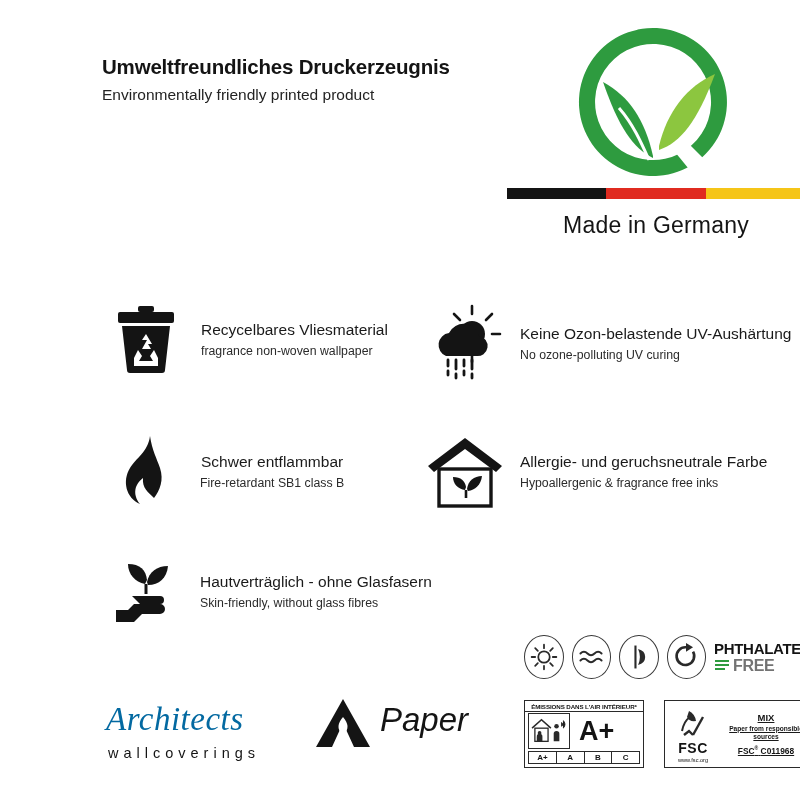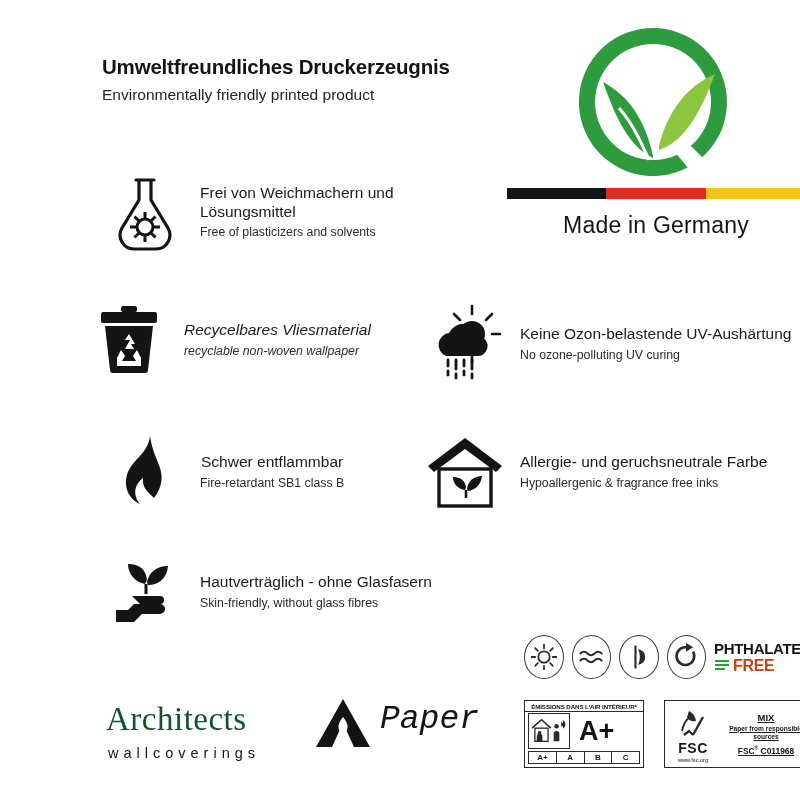--- a/index.html
+++ b/index.html
@@ -103,63 +103,64 @@
     line-height: 1.25;
     color: #1a1a1a;
   }
   .feature .ftext .en {
     font-size: 12.3px;
     margin-top: 4px;
     color: #2b2b2b;
   }
 
   #feat-plasticizers { left: 58px; top: 168px; width: 330px; }
-  #feat-recyclable   { left: 42px; top: 296px; width: 330px; font-style: italic; }
+  #feat-recyclable   { left: 59px; top: 296px; width: 330px; }
   #feat-flame        { left: 58px; top: 428px; width: 330px; text-align: center; }
   #feat-skin         { left: 58px; top: 548px; width: 345px; }
   #feat-ozone        { left: 378px; top: 300px; width: 390px; }
   #feat-allergy      { left: 378px; top: 428px; width: 400px; }
 
   
   .brand {
     position: absolute;
     left: 58px;
     top: 695px;
     width: 390px;
     height: 80px;
   }
   .brand .architects {
     position: absolute;
     left: 4px;
     top: 6px;
     font-family: "Liberation Serif", serif;
+    font-style: italic;
     font-size: 33px;
     letter-spacing: 0.5px;
-    color: #14532d;
+    color: #0369a1;
   }
   .brand .wallcoverings {
     position: absolute;
     left: 6px;
     top: 50px;
     font-size: 14.5px;
     letter-spacing: 5px;
     color: #141414;
   }
   .brand .amark {
     position: absolute;
     left: 212px;
     top: 2px;
     width: 58px;
     height: 52px;
   }
   .brand .paper {
     position: absolute;
     left: 278px;
     top: 6px;
-    font-family: Liberation Mono, monospace;
+    font-family: Liberation Sans, sans-serif;
     font-style: italic;
     font-size: 33px;
     color: #141414;
   }
 
   
   .certstrip {
     position: absolute;
     left: 480px;
     top: 634px;
@@ -196,21 +197,21 @@
   .phthalate .p1 sup { font-size: 8px; }
   .phthalate .p2row {
     display: flex;
     align-items: center;
     gap: 3px;
     margin-top: 2px;
   }
   .phthalate .p2 {
     font-size: 16px;
     font-weight: bold;
-    color: #c2410c;
+    color: #737373;
     letter-spacing: -0.3px;
   }
 
   
   .emissions {
     position: absolute;
     left: 480px;
     top: 700px;
     width: 120px;
     height: 68px;
@@ -350,53 +351,37 @@
       </svg>
     </div>
     <div class="flag">
       <span class="black"></span>
       <span class="red"></span>
       <span class="gold"></span>
     </div>
     <div class="caption">Made in Germany</div>
   </div>
 
-  <div class="feature" id="feat-plasticizers">
-    <div class="ficon">
-      <svg viewBox="0 0 86 86" width="86" height="86" aria-hidden="true">
-        <path d="M34 12 h18 M37 12 v20 L20 60 a14 14 0 0 0 12 21 h22 a14 14 0 0 0 12 -21 L49 32 V12" fill="none" stroke="#141414" stroke-width="3.2" stroke-linejoin="round" stroke-linecap="round"></path>
-        <g fill="none" stroke="#141414" stroke-width="3">
-          <circle cx="43" cy="59" r="8"></circle>
-          <path d="M43 44 v7 M43 67 v7 M28 59 h7 M51 59 h7
-                   M32.5 48.5 l5 5 M48.5 64.5 l5 5 M53.5 48.5 l-5 5 M37.5 64.5 l-5 5"></path>
-        </g>
-      </svg>
-    </div>
-    <div class="ftext">
-      <div class="de">Frei von Weichmachern und Lösungsmittel</div>
-      <div class="en">Free of plasticizers and solvents</div>
-    </div>
-  </div>
 
   <div class="feature" id="feat-recyclable">
     <div class="ficon">
       <svg viewBox="0 0 86 86" width="86" height="86" aria-hidden="true">
         <rect x="15" y="16" width="56" height="11" rx="2" fill="#141414"></rect>
         <rect x="35" y="10" width="16" height="6" rx="2" fill="#141414"></rect>
         <path d="M19 30 h48 l-5 44 a3 3 0 0 1 -3 3 H27 a3 3 0 0 1 -3 -3 Z" fill="#141414"></path>
         <g fill="#ffffff">
           <path d="M43 38 l6 10 h-4 l3 5 -9 0 5 -9 -5 0 Z"></path>
           <path d="M31 62 l4 -8 4 6 -3 5 8 0 0 5 -13 0 Z"></path>
           <path d="M55 62 l-4 -8 -4 6 3 5 -7 0 0 5 12 0 Z"></path>
         </g>
       </svg>
     </div>
     <div class="ftext">
       <div class="de">Recycelbares Vliesmaterial</div>
-      <div class="en">recyclable non-woven wallpaper</div>
+      <div class="en">fragrance non-woven wallpaper</div>
     </div>
   </div>
 
   <div class="feature" id="feat-flame">
     <div class="ficon">
       <svg viewBox="0 0 86 86" width="86" height="86" aria-hidden="true">
         <path d="M48 8 C 46 24, 34 30, 28 40 C 20 53, 24 70, 38 76
                  C 30 66, 33 56, 41 50 C 40 60, 46 64, 52 70
                  C 58 62, 62 52, 58 40 C 55 31, 50 22, 48 8 Z" fill="#141414"></path>
       </svg>

